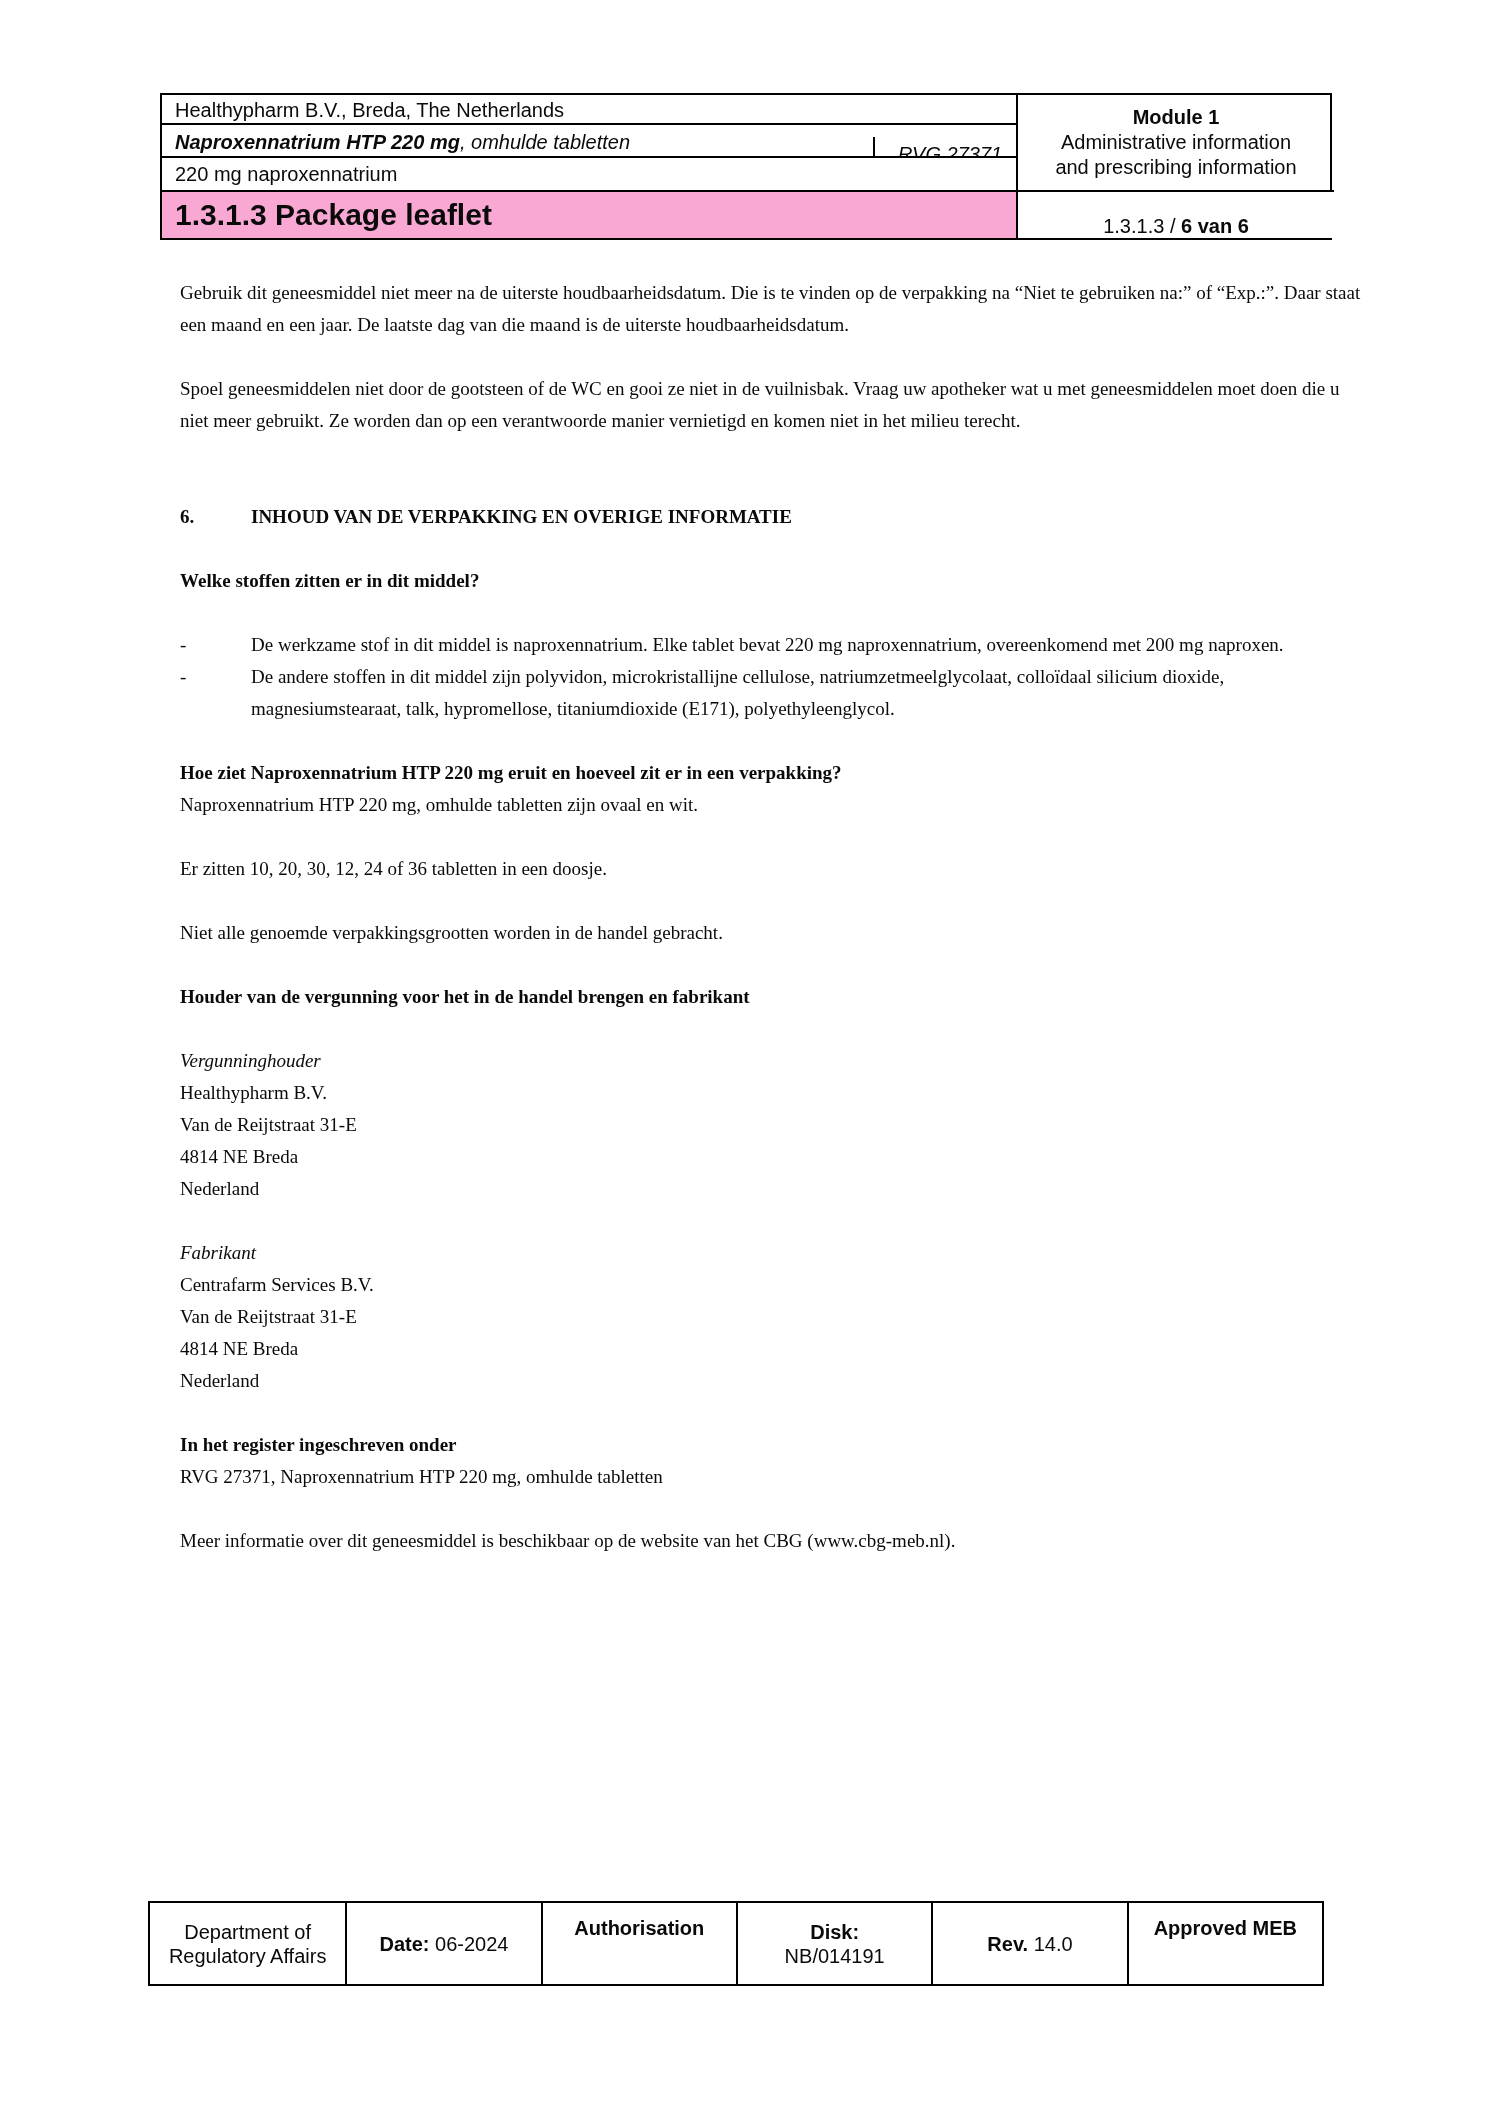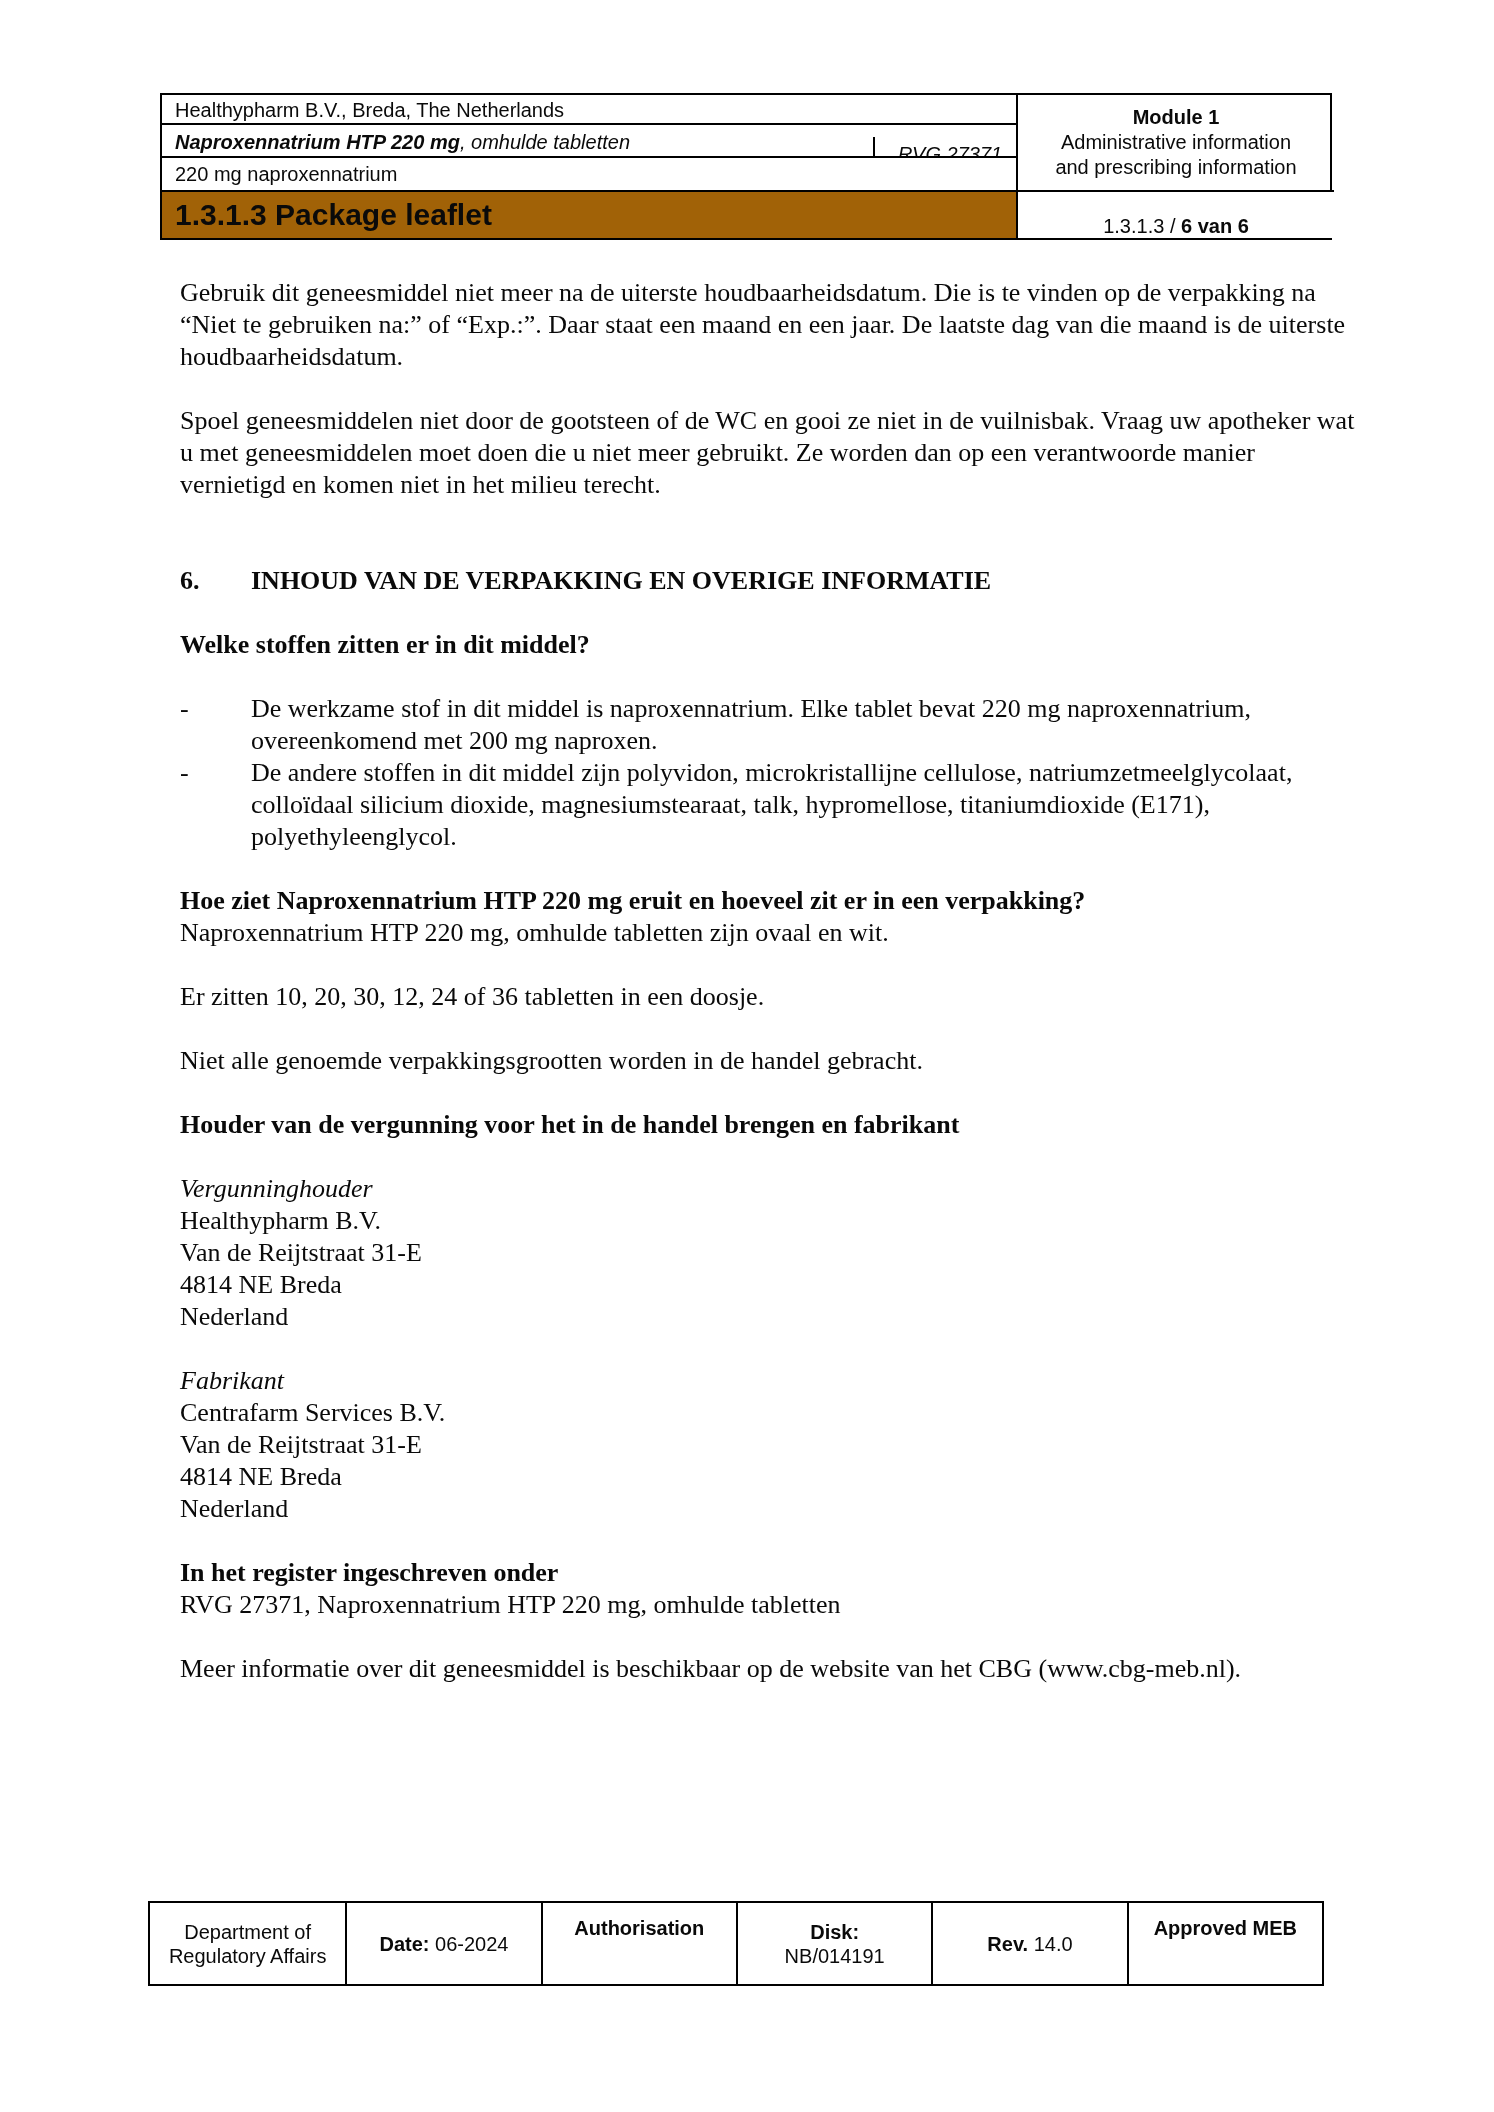--- a/index.html
+++ b/index.html
@@ -31,21 +31,21 @@
   .h-strength { grid-column:1/3; grid-row:3; padding:3px 0 0 13px; line-height:27px; }
   .h-module   { grid-column:3;   grid-row:1/4; border-left:2px solid #000; display:flex; flex-direction:column; justify-content:center; align-items:center; text-align:center; line-height:25px; }
   .h-module .mt { font-weight:bold; }
   .h-secbar   { grid-column:1/3; grid-row:4; border-top:2px solid #000; display:flex; align-items:center; padding-left:13px; font-weight:bold; font-size:30px; }
   .h-pageref  { grid-column:3;   grid-row:4; border-top:2px solid #000; border-left:2px solid #000; background:#fff; display:flex; align-items:flex-end; justify-content:center; }
   .h-pageref b{ font-weight:bold; }
   
   .doc {
     position:absolute; left:180px; top:277px; width:1185px;
     font-family:"Liberation Serif","DejaVu Serif",serif;
-    font-size:26px; line-height:32px;
+    font-size:19px; line-height:32px;
   }
   .doc .b  { font-weight:bold; }
   .doc .i  { font-style:italic; }
   .mb32 { margin-bottom:32px; }
   .mb64 { margin-bottom:64px; }
   .hang { display:flex; }
   .hang .mark { flex:0 0 71px; }
   .hang .txt  { flex:1; }
   
   .ftr {
@@ -73,21 +73,21 @@
   <div class="hdr">
     <div class="h-company">Healthypharm B.V., Breda, The Netherlands</div>
     <div class="h-product"><b>Naproxennatrium HTP 220 mg</b><span>, omhulde tabletten</span></div>
     <div class="h-rvg">RVG 27371</div>
     <div class="h-strength">220 mg naproxennatrium</div>
     <div class="h-module">
       <div class="mt">Module 1</div>
       <div>Administrative information</div>
       <div>and prescribing information</div>
     </div>
-    <div class="h-secbar" style="background: #a16207;">
+    <div class="h-secbar" style="background: #f9a8d4;">
         <span>1.3.1.3 Package leaflet</span>
       </div>
     <div class="h-pageref">
         <span class="nowrap">1.3.1.3 / </span>
         <b class="nowrap">6 van 6</b>
       </div>
   </div>
 
   <div class="doc">
 

